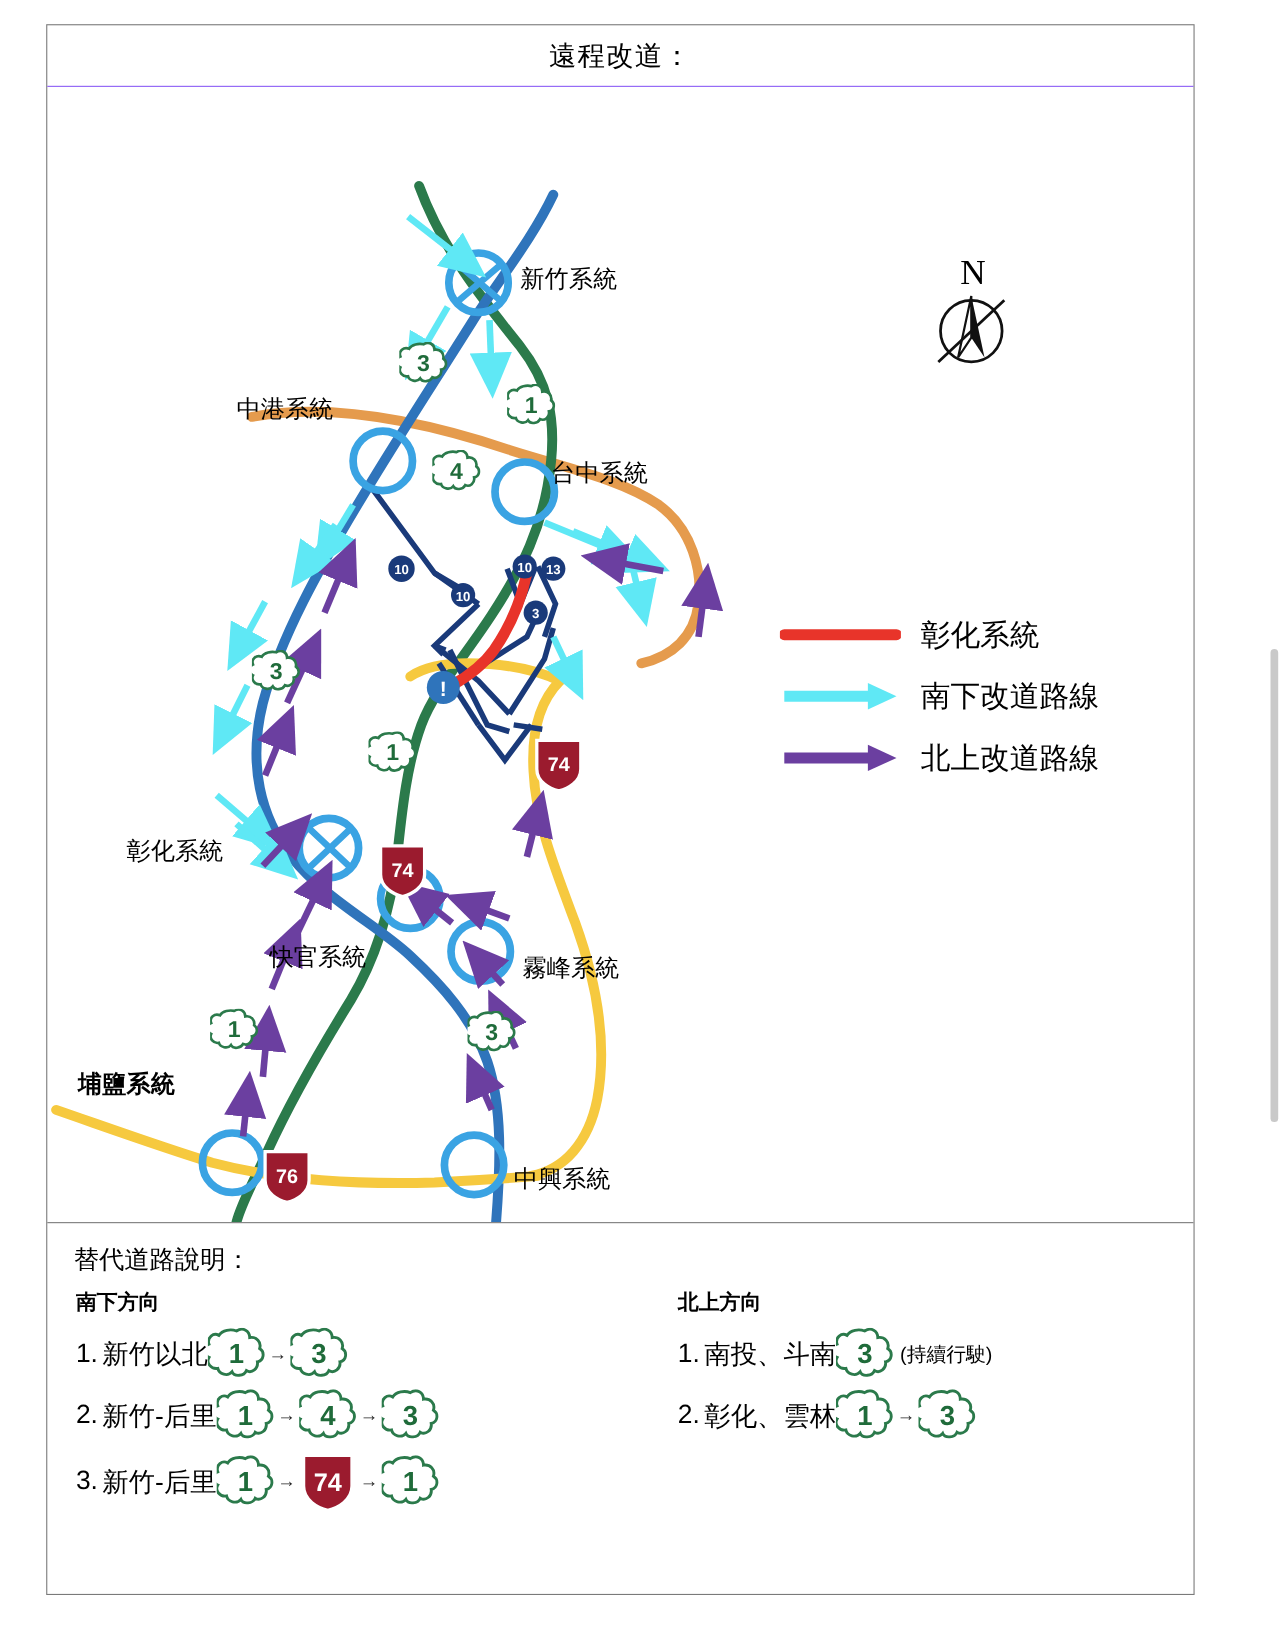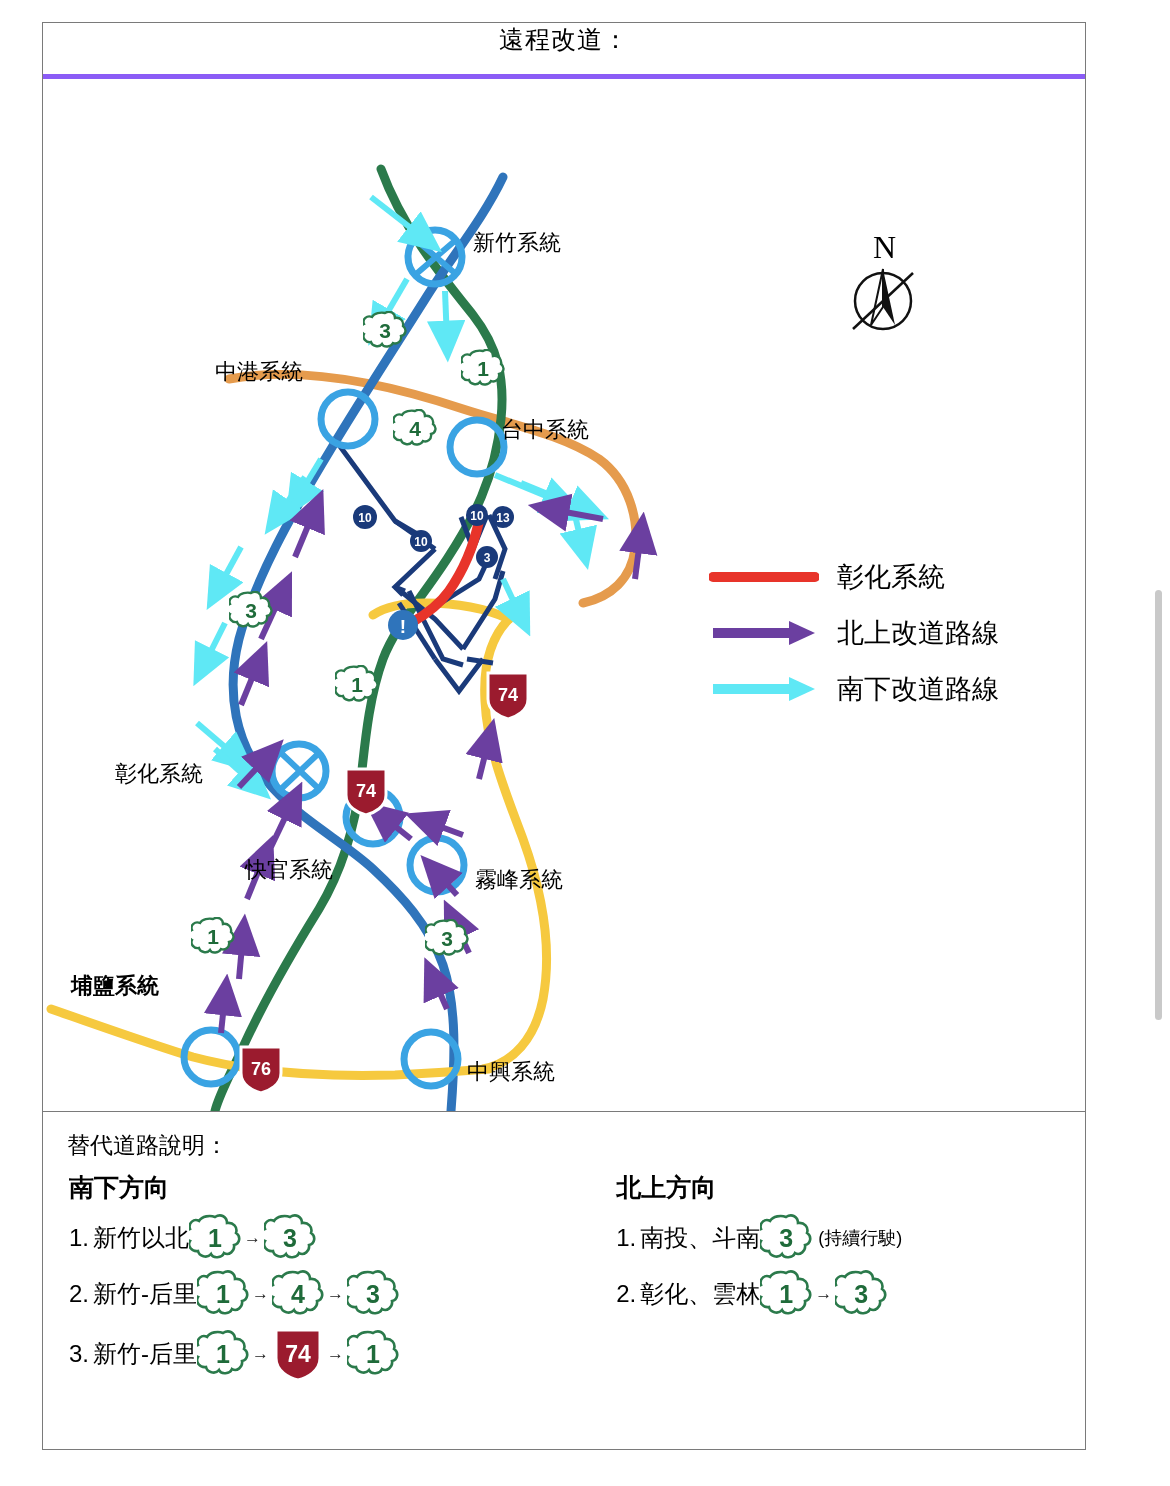--- a/index.html
+++ b/index.html
@@ -3,34 +3,34 @@
 <meta charset="utf-8">
 <style>
   html,body{margin:0;padding:0;background:#ffffff;}
   body{width:1170px;height:1486px;font-family:"Liberation Sans","DejaVu Sans",sans-serif;color:#000;}
   .page{position:relative;width:1170px;height:1486px;}
 
   
   .frame{position:absolute;left:42px;top:22px;width:1044px;height:1428px;border:1px solid #7a7a7a;box-sizing:border-box;background:#fff;}
 
   
-  .titlebar{position:absolute;left:0;top:0;width:100%;height:56px;border-bottom:5px solid #8b5cf6;box-sizing:border-box;display:flex;justify-content:center;}
+  .titlebar{position:absolute;left:0;top:0;width:100%;height:56px;border-bottom:1px solid #8b5cf6;box-sizing:border-box;display:flex;align-items:center;justify-content:center;}
   .titlebar .t{font-size:25px;letter-spacing:1px;}
 
   
   .maparea{position:absolute;left:0;top:56px;width:100%;height:1033px;border-bottom:1px solid #7a7a7a;box-sizing:border-box;overflow:hidden;}
 
   
   .notes{position:absolute;left:0;top:1089px;width:100%;height:338px;box-sizing:border-box;padding:14px 18px;}
   .notes .nt{font-size:23px;margin:4px 0 10px 6px;}
   .cols{position:relative;display:flex;gap:0;}
   .col{position:relative;}
   .col.left{width:540px;padding-left:8px;}
   .col.right{width:460px;padding-left:18px;}
-  .colhead{font-size:25px;font-weight:bold;margin-bottom:10px;}
+  .colhead{font-size:19px;font-weight:bold;margin-bottom:10px;}
   .item{display:flex;align-items:center;font-size:24px;margin:8px 0;white-space:nowrap;}
   .item .num{margin-right:4px;}
   .item .arrow{font-size:17px;margin:0 3px;color:#222;}
   .item .cont{font-size:18px;margin-left:6px;}
 
   
   .shield{display:inline-block;position:relative;vertical-align:middle;}
   .shield svg{display:block;}
   .shield .lbl{position:absolute;left:0;top:0;width:100%;height:100%;display:flex;align-items:center;justify-content:center;font-weight:bold;color:#1f6b3a;}
   .shield.exp .lbl{color:#fff;}
@@ -228,21 +228,21 @@
         <span class="lbl" style="font-size:18px;">74</span>
       </div>
       <div style="position:absolute;left:194px;top:964px;" class="shield s-exp exp">
         <svg viewBox="0 0 48 52">
             <path d="M4 4h40v26c0 12-12 18-20 20C16 48 4 42 4 30z" fill="#9b1b2e" stroke="#fff" stroke-width="3"></path>
           </svg>
         <span class="lbl" style="font-size:18px;">76</span>
       </div>
 
       
-      <div class="mlabel" style="left:430px;top:149px;">新竹系統</div>
+      <div class="mlabel" style="left:430px;top:160px;">新竹系統</div>
       <div class="mlabel" style="left:172px;top:278px;">中港系統</div>
       <div class="mlabel" style="left:458px;top:336px;">台中系統</div>
       <div class="mlabel" style="left:72px;top:680px;">彰化系統</div>
       <div class="mlabel" style="left:202px;top:776px;">快官系統</div>
       <div class="mlabel" style="left:432px;top:786px;">霧峰系統</div>
       <div class="mlabel" style="left:28px;top:892px;font-weight:bold;">埔鹽系統</div>
       <div class="mlabel" style="left:424px;top:978px;">中興系統</div>
 
       
       <div class="compass">
@@ -261,34 +261,34 @@
           <div class="lg-sym">
             <svg width="110" height="30">
                 <line x1="4" y1="15" x2="106" y2="15" stroke="#e8342a" stroke-width="10" stroke-linecap="round"></line>
               </svg>
           </div>
           <div class="lg-txt">彰化系統</div>
         </div>
         <div class="lg-row">
           <div class="lg-sym">
             <svg width="110" height="30">
-                <line x1="4" y1="15" x2="84" y2="15" stroke="#6b3fa0" stroke-width="10"></line>
-                <path d="M80,3 L106,15 L80,27 z" fill="#6b3fa0"></path>
+                <line x1="4" y1="15" x2="84" y2="15" stroke="#5fe8f5" stroke-width="10"></line>
+                <path d="M80,3 L106,15 L80,27 z" fill="#5fe8f5"></path>
               </svg>
           </div>
-          <div class="lg-txt">北上改道路線</div>
+          <div class="lg-txt">南下改道路線</div>
         </div>
         <div class="lg-row">
           <div class="lg-sym">
             <svg width="110" height="30">
-                <line x1="4" y1="15" x2="84" y2="15" stroke="#5fe8f5" stroke-width="10"></line>
-                <path d="M80,3 L106,15 L80,27 z" fill="#5fe8f5"></path>
+                <line x1="4" y1="15" x2="84" y2="15" stroke="#6b3fa0" stroke-width="10"></line>
+                <path d="M80,3 L106,15 L80,27 z" fill="#6b3fa0"></path>
               </svg>
           </div>
-          <div class="lg-txt">南下改道路線</div>
+          <div class="lg-txt">北上改道路線</div>
         </div>
       </div>
 
     </div>
 
     <div class="notes">
       <div class="nt">替代道路說明：</div>
       <div class="cols">
 
         <div class="col left">

